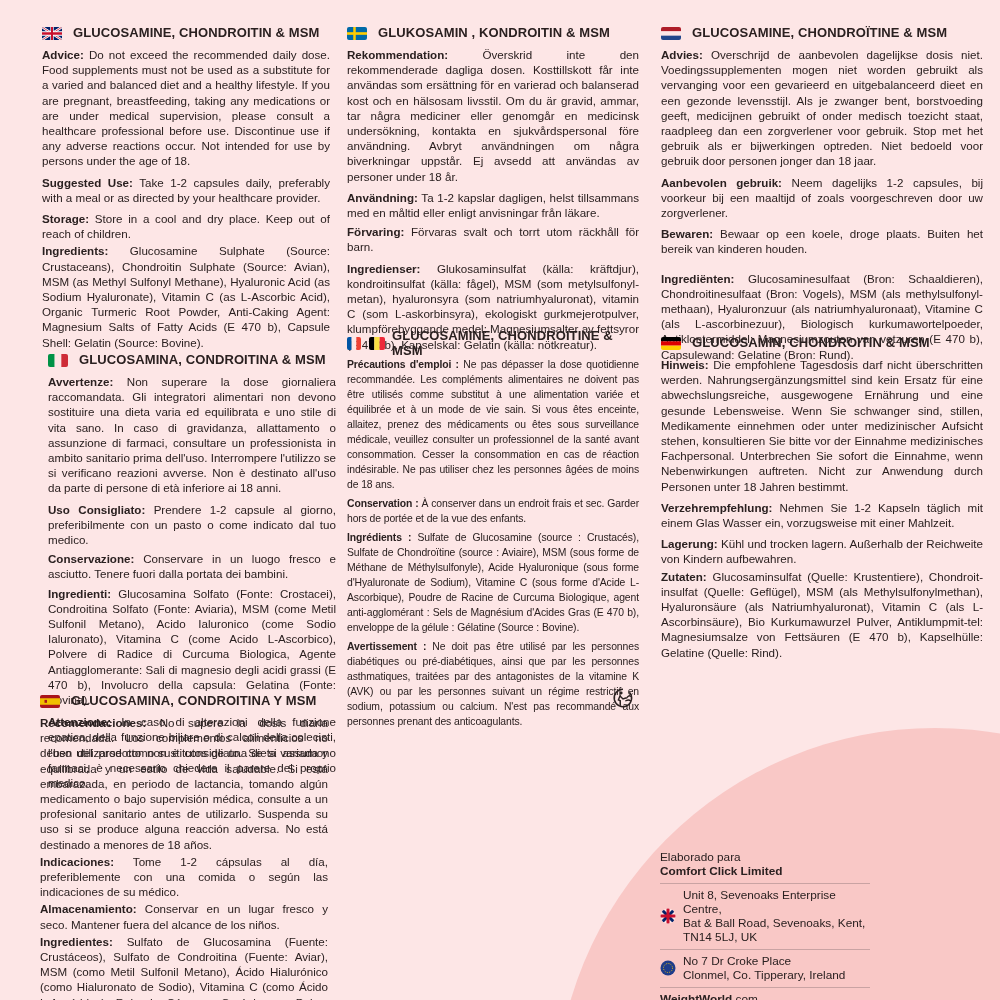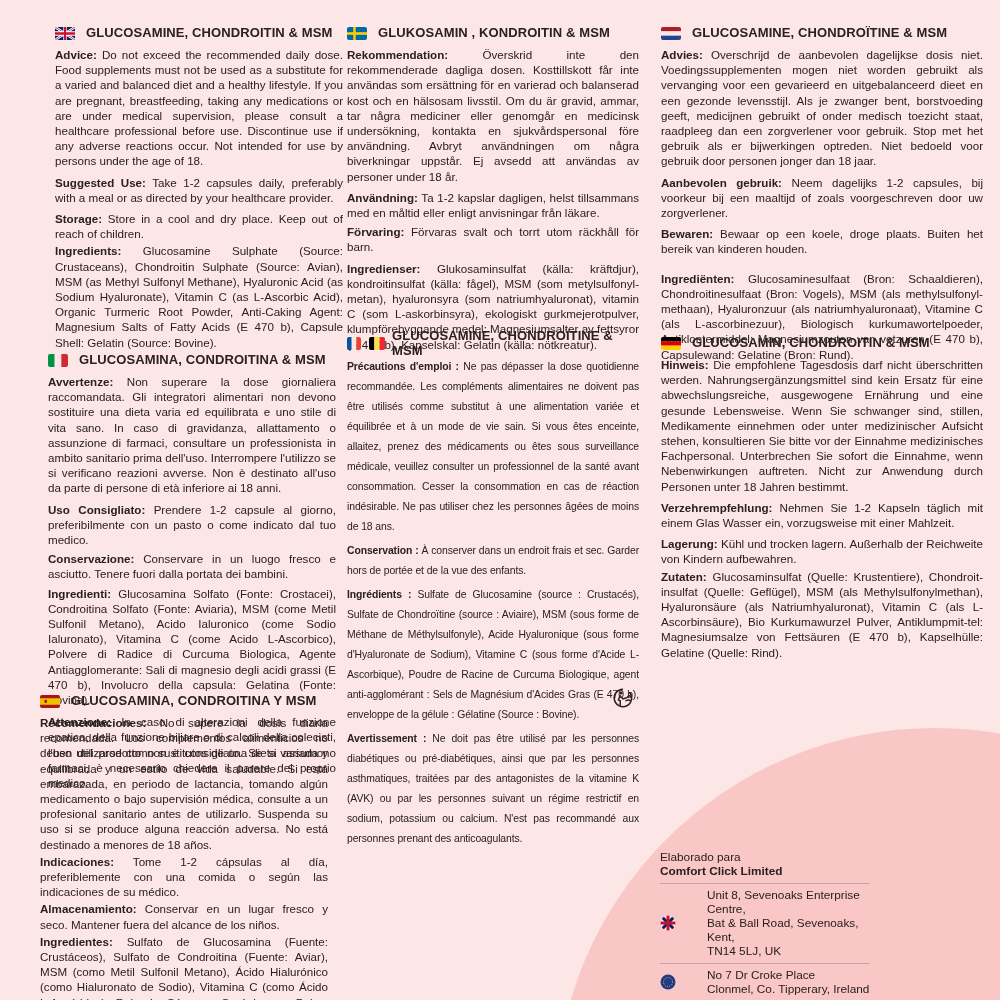--- a/index.html
+++ b/index.html
@@ -31,37 +31,37 @@
     font-size: 13px;
     letter-spacing: 0.1px;
     margin-bottom: 6px;
     height: 16px;
   }
   .title .tx { margin-left: 7px; }
   .flag { display: inline-block; width: 20px; height: 13px; border-radius: 2px; overflow: hidden; flex: 0 0 auto; margin-right: 4px; }
   .flag svg { display:block; width: 100%; height: 100%; }
   .p { text-align: justify; margin-bottom: 5px; }
   .p b { font-weight: bold; }
-  .fr .p { font-size: 10.4px; line-height: 20px; letter-spacing: -0.1px; }
+  .fr .p { font-size: 10.4px; line-height: 15px; letter-spacing: -0.1px; }
   .recycle { position: absolute; left: 612px; top: 687px; width: 22px; height: 22px; z-index: 2; }
   .maker {
     position: absolute; left: 660px; top: 850px; width: 210px; z-index: 2;
     font-size: 11.8px; line-height: 14px;
   }
   .maker .line { border-top: 1px solid #c9a3a3; margin: 5px 0 4px; }
-  .addr { display:flex; align-items:center;gap:24px; }
+  .addr { display:flex; align-items:center; }
   .addr .ic { width: 16px; height: 16px; margin-right: 7px; flex: 0 0 auto; }
   .brand b { font-weight: bold; }
 </style>
 </head>
 <body>
 
 <div class="circle"></div>
 
-<div class="col" style="left:55px; top:25px; width:288px;">
+<div class="col" style="left:42px; top:25px; width:288px;">
   <div class="block">
     <div class="title">
       <span class="flag">
         <svg viewBox="0 0 60 30" preserveAspectRatio="none">
             <rect width="60" height="30" fill="#012169"></rect>
             <path d="M0,0 L60,30 M60,0 L0,30" stroke="#fff" stroke-width="6"></path>
             <path d="M0,0 L60,30 M60,0 L0,30" stroke="#C8102E" stroke-width="2"></path>
             <path d="M30,0 V30 M0,15 H60" stroke="#fff" stroke-width="10"></path>
             <path d="M30,0 V30 M0,15 H60" stroke="#C8102E" stroke-width="6"></path>
           </svg>

